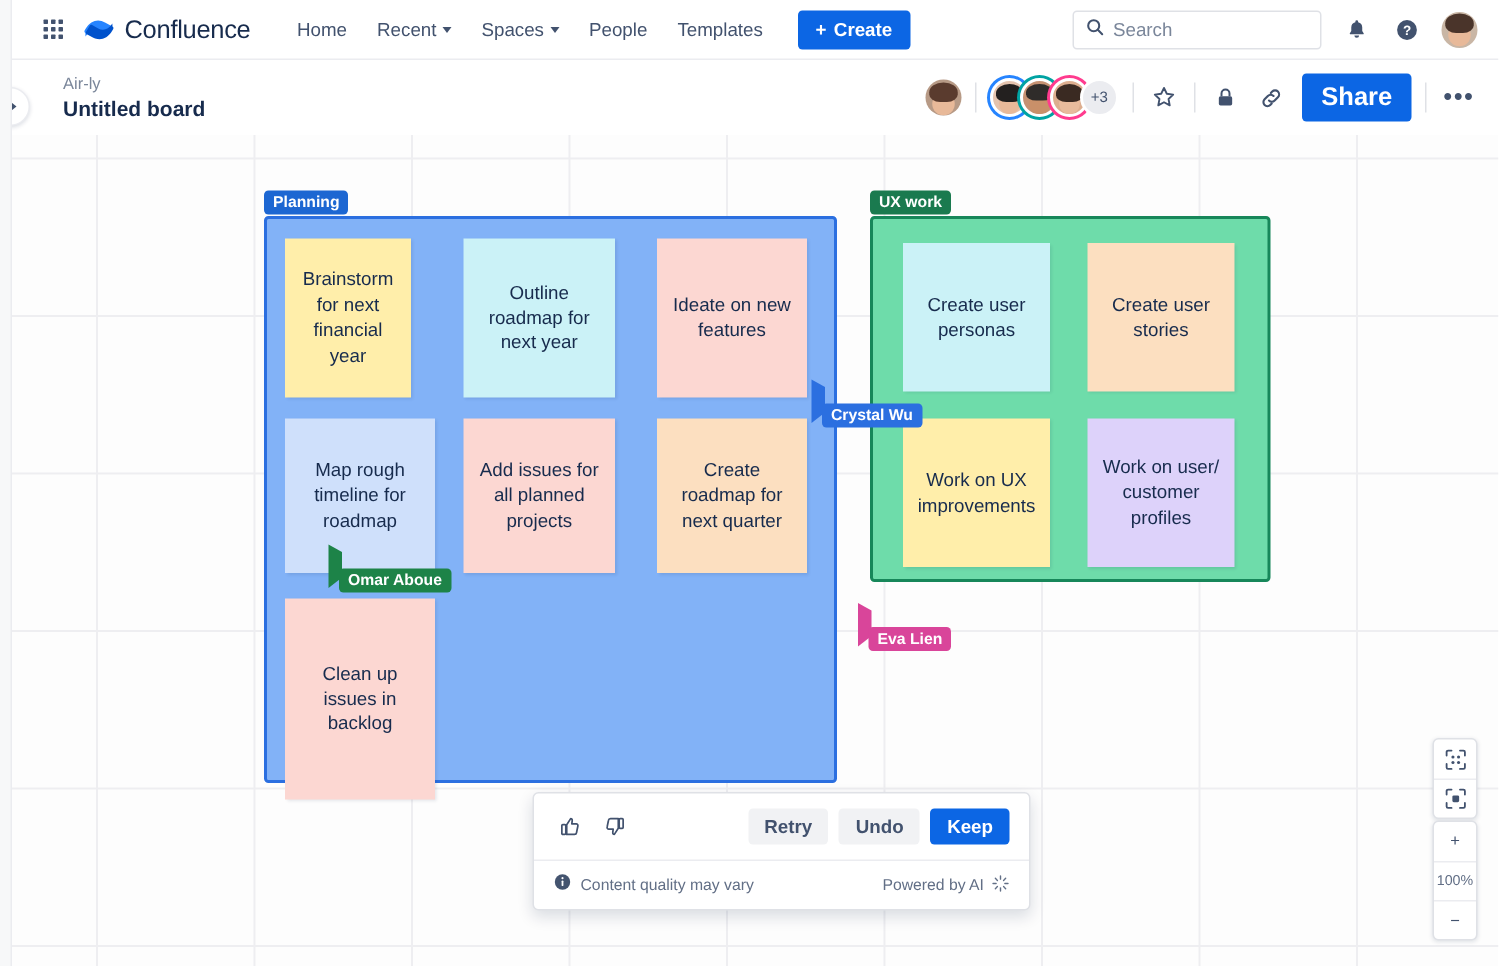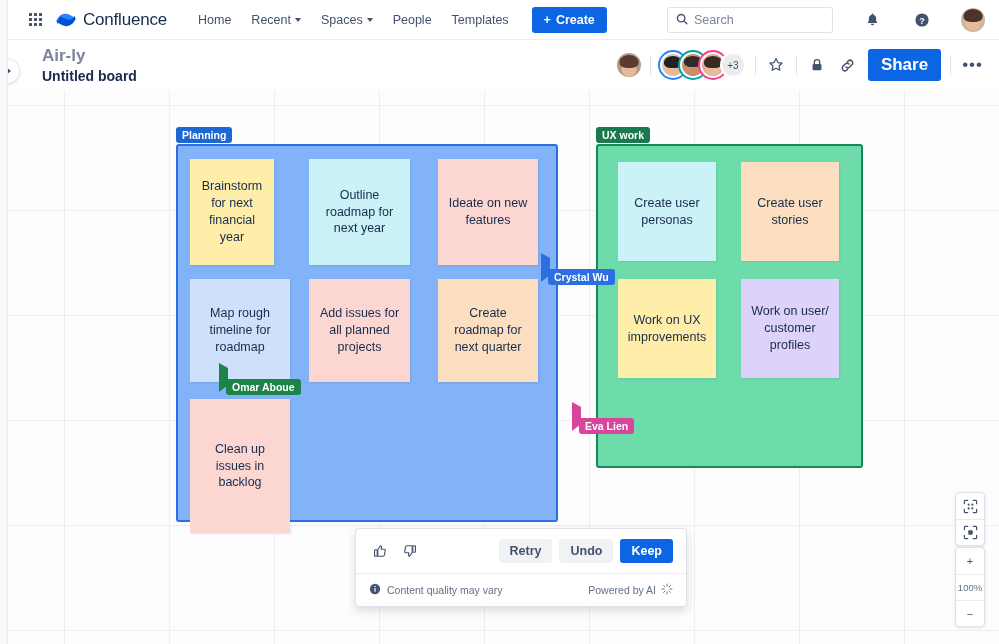--- a/index.html
+++ b/index.html
@@ -37,21 +37,21 @@
     cursor: pointer; display: flex; align-items: center; gap: 4px; white-space: nowrap;
   }
   .caret { width: 0; height: 0; border-left: 3.5px solid transparent;
     border-right: 3.5px solid transparent; border-top: 4px solid #42526e; margin-top: 1px; }
   .create-btn {
     margin-left: 14px; background: #0c66e4; color: #fff; font-size: 12.5px;
     padding: 6px 12px; border-radius: 3px; cursor: pointer; display: flex;
     align-items: center; gap: 5px; font-weight: 600; border: none;
     font-family: "Liberation Sans", sans-serif;
   }
-  .nav-right { margin-left: auto; display: flex; align-items: center; gap: 28px; margin-right: 14px; }
+  .nav-right { margin-left: auto; display: flex; align-items: center; gap: 12px; margin-right: 14px; }
   .searchbox {
     width: 166px; height: 26px; border: 1px solid #dfe1e6; border-radius: 3px;
     display: flex; align-items: center; padding: 0 8px; gap: 6px; background: #fff;
     cursor: text;
   }
   .search-ph { font-size: 12.5px; color: #7a869a; }
   .icon-btn { width: 22px; height: 22px; display: flex; align-items: center;
     justify-content: center; cursor: pointer; border-radius: 3px; }
   .avatar {
     width: 24px; height: 24px; border-radius: 50%; cursor: pointer;
@@ -69,21 +69,21 @@
   }
   .expand-handle {
     position: absolute; left: -14px; top: 18px; width: 26px; height: 26px;
     background: #fff; border: 1px solid #ebecf0; border-radius: 50%;
     display: flex; align-items: center; justify-content: center; cursor: pointer;
     box-shadow: 0 1px 3px rgba(9,30,66,.15); z-index: 3;
   }
   .chev-r { width: 0; height: 0; border-top: 4px solid transparent;
     border-bottom: 4px solid transparent; border-left: 5px solid #42526e; margin-left: 2px; }
   .crumbs { margin-left: 34px; display: flex; flex-direction: column; gap: 2px; }
-  .crumb-parent { font-size: 17px; color: #7a869a; cursor: pointer; font-weight: bold; }
+  .crumb-parent { font-size: 11px; color: #7a869a; cursor: pointer; }
   .crumb-title { font-size: 14px; color: #172b4d; font-weight: bold; cursor: text; }
 
   .subbar-right { margin-left: auto; display: flex; align-items: center; gap: 9px; margin-right: 14px; }
   .facepile { display: flex; align-items: center; }
   .fp-av {
     width: 26px; height: 26px; border-radius: 50%; margin-left: -6px;
     border: 2px solid #fff; position: relative; overflow: hidden; cursor: pointer; flex: none;
   }
   .fp-av.ring1 { box-shadow: 0 0 0 2px #2684ff; }
   .fp-av.ring2 { box-shadow: 0 0 0 2px #00a3a3; }
@@ -341,21 +341,21 @@
 
       <div class="sticky" style="left:14px;top:15px;width:84px;height:106px;background:#ffeeaa;">Brainstorm for next financial year</div>
       <div class="sticky" style="left:133px;top:15px;width:101px;height:106px;background:#cbf2f7;">Outline roadmap for next year</div>
       <div class="sticky" style="left:262px;top:15px;width:100px;height:106px;background:#fcd7d2;">Ideate on new features</div>
       <div class="sticky" style="left:14px;top:135px;width:100px;height:103px;background:#cfe0fb;">Map rough timeline for roadmap</div>
       <div class="sticky" style="left:133px;top:135px;width:101px;height:103px;background:#fcd7d2;">Add issues for all planned projects</div>
       <div class="sticky" style="left:262px;top:135px;width:100px;height:103px;background:#fcdfc0;">Create roadmap for next quarter</div>
       <div class="sticky" style="left:14px;top:255px;width:100px;height:134px;background:#fcd7d2;">Clean up issues in backlog</div>
     </div>
 
-    <div class="frame" style="left:588px;top:54px;width:267px;height:324px;">
+    <div class="frame" style="left:572px;top:54px;width:267px;height:244px;">
       <div class="frame-tag" style="background:#1a7a4f;">UX work</div>
       <div class="frame-body" style="background:#6edcaa;border:2px solid #17875a;"></div>
 
       <div class="sticky" style="left:22px;top:18px;width:98px;height:99px;background:#cbf2f7;">Create user personas</div>
       <div class="sticky" style="left:145px;top:18px;width:98px;height:99px;background:#fcdfc0;">Create user stories</div>
       <div class="sticky" style="left:22px;top:135px;width:98px;height:99px;background:#ffeeaa;">Work on UX improvements</div>
       <div class="sticky" style="left:145px;top:135px;width:98px;height:99px;background:#ddd2fa;">Work on user/ customer profiles</div>
     </div>
 
     <div class="cursor" style="left:533px;top:168px;color:#2b6fe0;">

